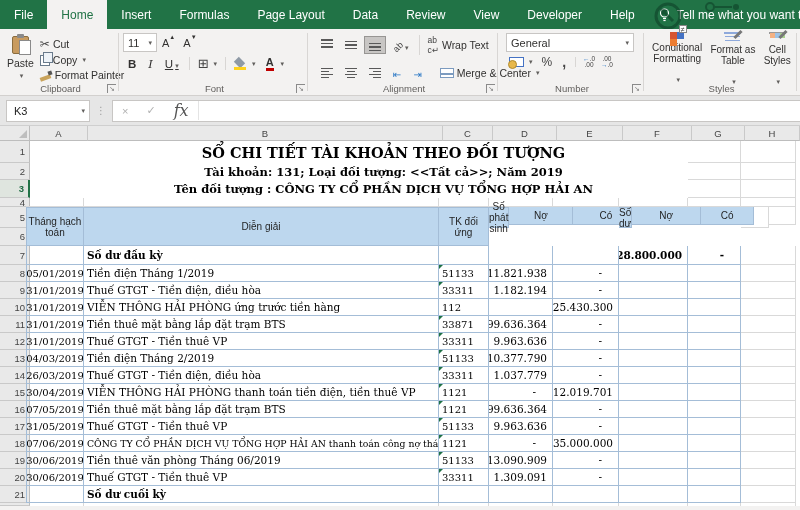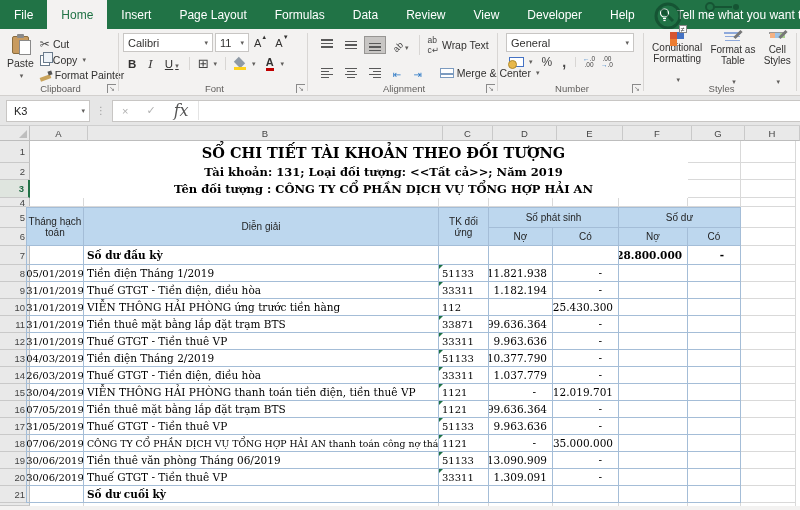--- a/index.html
+++ b/index.html
@@ -144,34 +144,34 @@
   .date{justify-content:center;font-size:10px}
   .desc{padding-left:3px}
   .tk{padding-left:3px;font-size:10px}
   .num{justify-content:flex-end;padding-right:5px}
   .dash{justify-content:flex-end;padding-right:16px}
   .b{font-weight:bold}
   .tight{font-size:9.3px}
   .flag{position:absolute;left:0;top:0;width:0;height:0;border-top:4px solid #1E7145;border-right:4px solid transparent}
   
   .h22{height:22px}.h17{height:17px}.h18{height:18px}.h9{height:9px}.h39{height:39px}.h21{height:21px}.h19{height:19px}.h3{height:3px}
-  .stack{display:flex;flex-direction:column}
+  .stack{display:flex;flex-direction:row}
   .srow{display:flex}
 </style>
 </head>
 <body>
 
 <div class="app">
 
   <div class="tabbar">
     <div class="tab">File</div>
     <div class="tab active">Home</div>
     <div class="tab">Insert</div>
+    <div class="tab">Formulas</div>
     <div class="tab">Page Layout</div>
-    <div class="tab">Formulas</div>
     <div class="tab">Data</div>
     <div class="tab">Review</div>
     <div class="tab">View</div>
     <div class="tab">Developer</div>
     <div class="tab">Help</div>
     <div class="tellme">
       <svg width="11" height="14" viewBox="0 0 11 14">
         <circle cx="5.5" cy="5" r="4" fill="none" stroke="#fff" stroke-width="1.2"></circle>
         <line x1="4" y1="10.5" x2="7" y2="10.5" stroke="#fff" stroke-width="1.2"></line>
         <line x1="4.4" y1="12.5" x2="6.6" y2="12.5" stroke="#fff" stroke-width="1.2"></line>
@@ -210,24 +210,20 @@
           <span class="ic-brush"></span>
           <span>Format Painter</span>
         </div>
       </div>
       <div class="glabel">Clipboard</div>
       <span class="launch"></span>
     </div>
 
     <div class="group g-font">
       <div class="fr">
-        <div class="combo fontname">
-          <span>Calibri</span>
-            <span class="ddar">▾</span>
-        </div>
         <div class="combo fontsize">
           <span>11</span>
             <span class="ddar">▾</span>
         </div>
         <span class="az"><span>A</span><sup>▲</sup></span>
         <span class="az"><span>A</span><sup>▼</sup></span>
       </div>
       <div class="fr">
         <span class="bi" style="font-weight:bold">B</span>
         <span class="bi" style="font-style:italic;font-family:'DejaVu Serif',serif">I</span>

